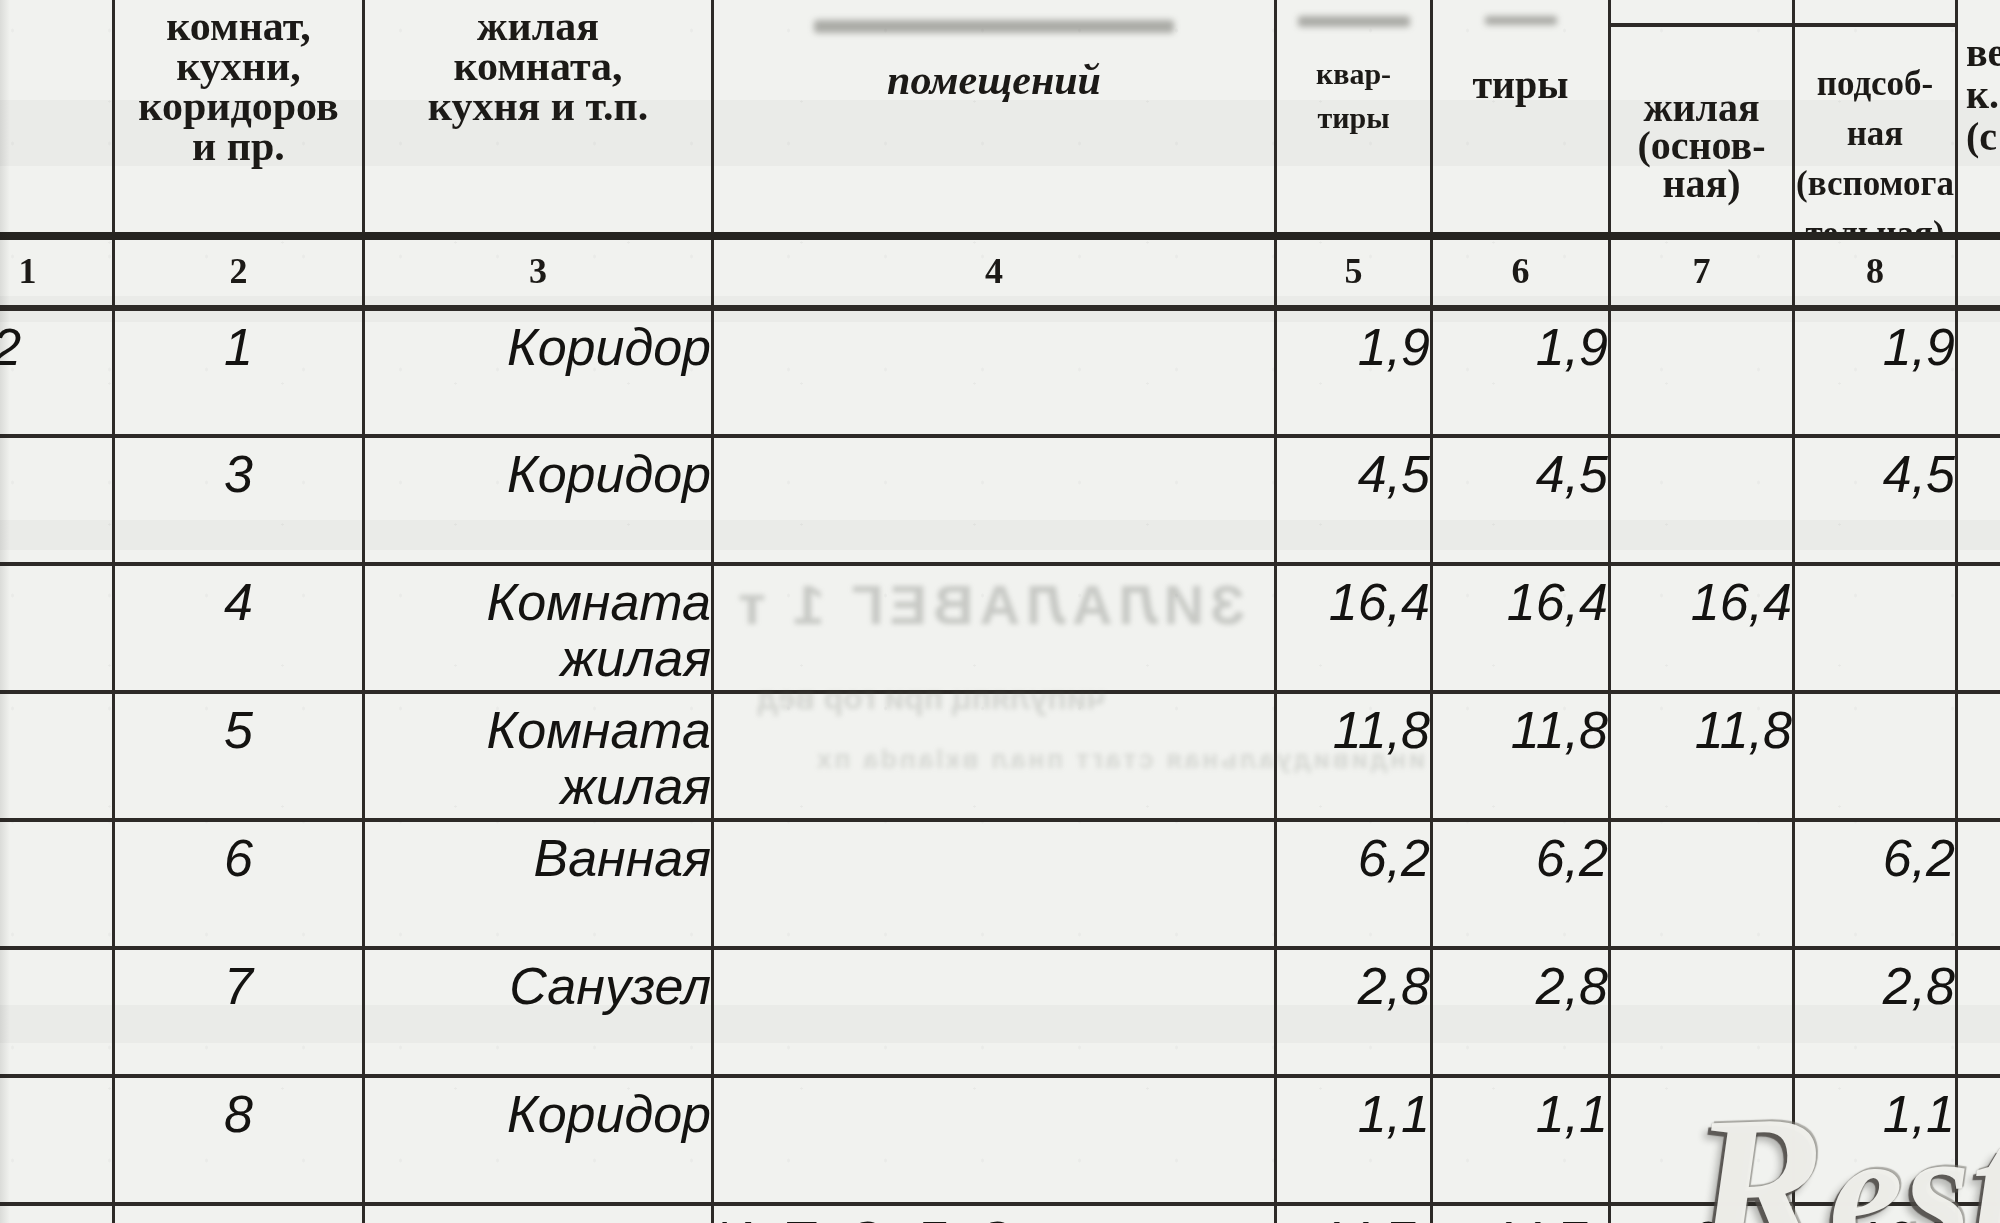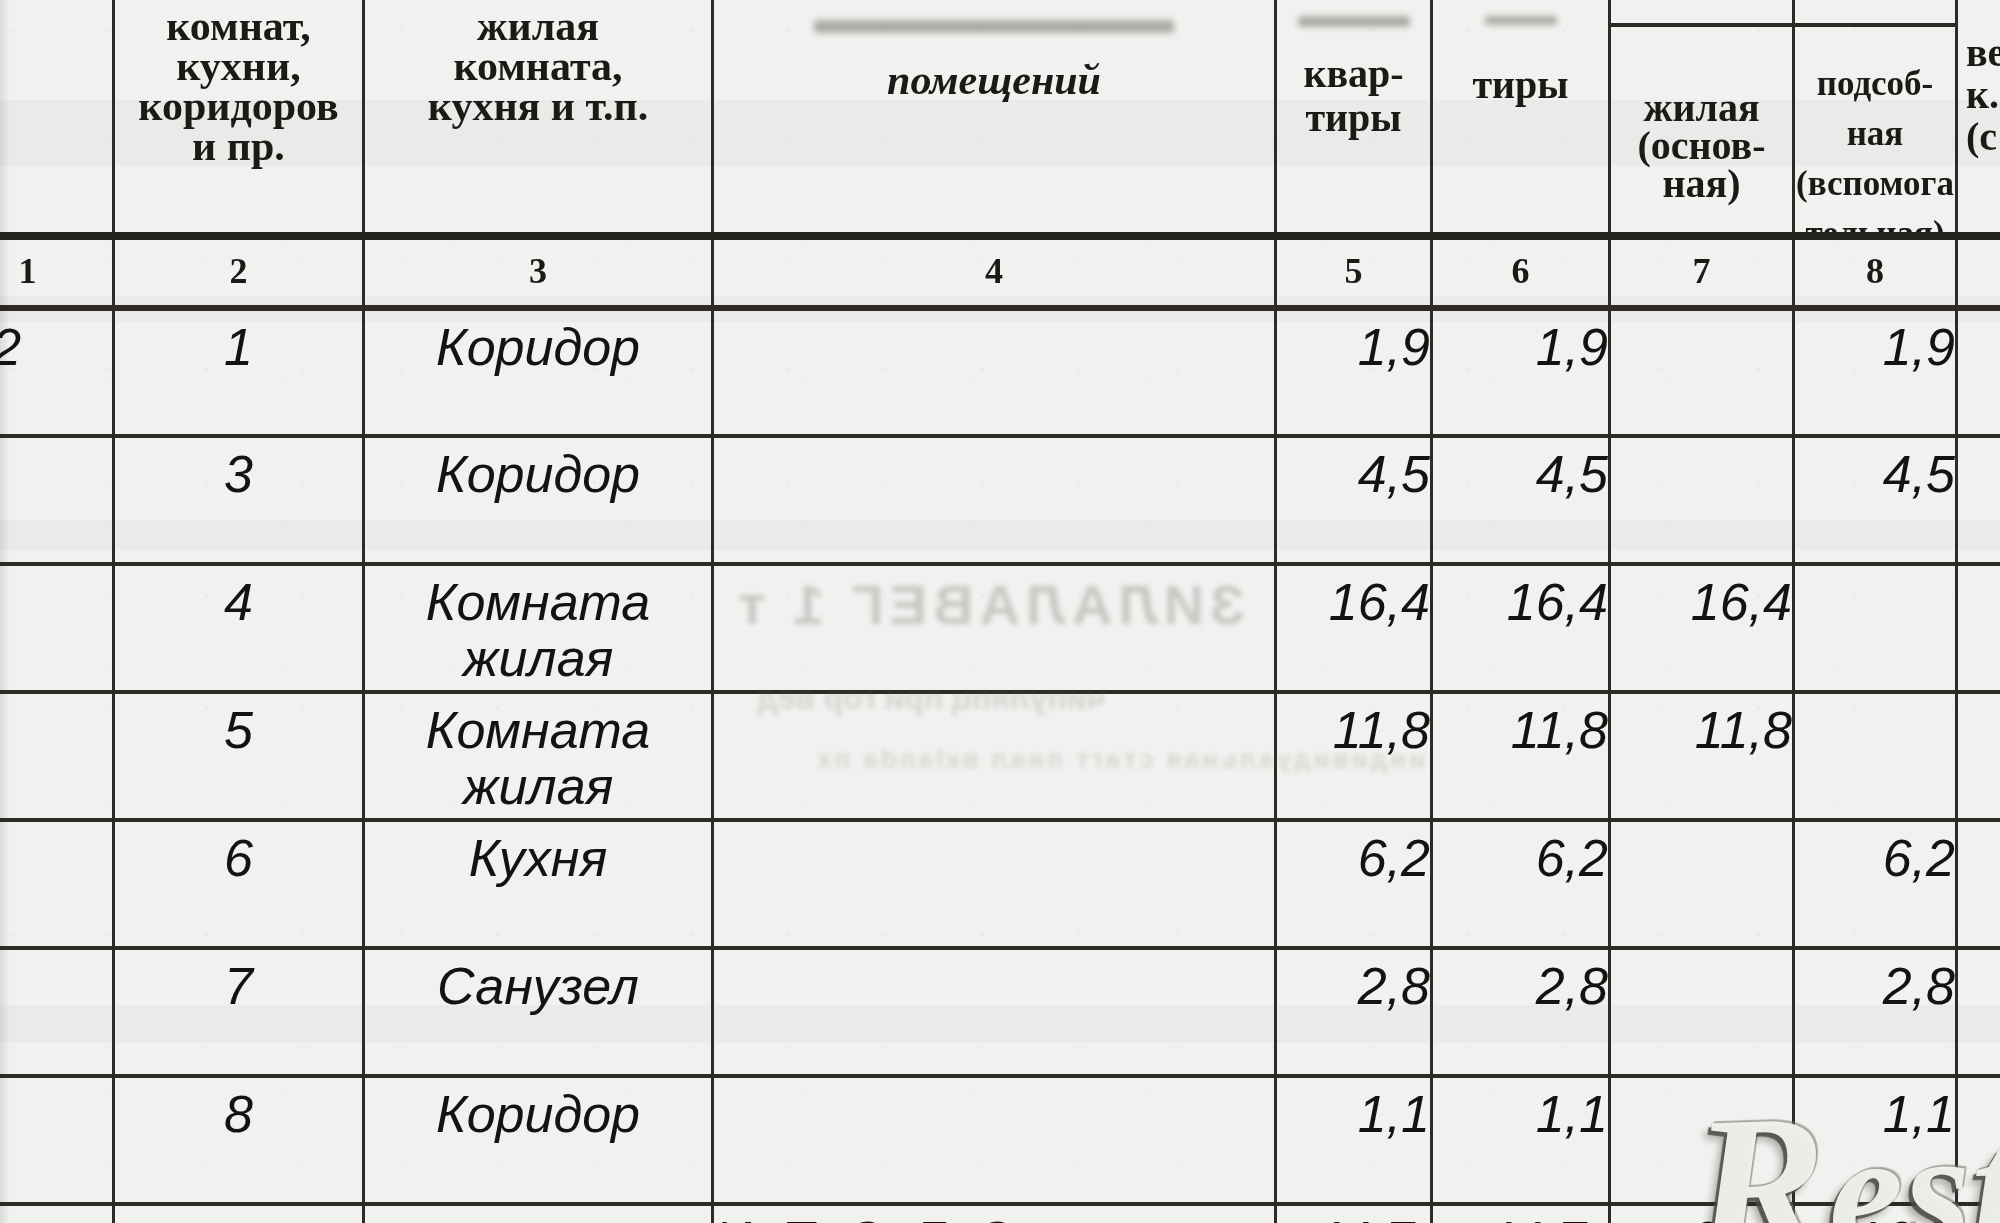--- a/index.html
+++ b/index.html
@@ -19,42 +19,42 @@
     border-collapse:collapse;table-layout:fixed;}
   table.expl td{border-left:3px solid #2d2a27;border-right:3px solid #2d2a27;
     padding:0;vertical-align:top;overflow:hidden;color:#1c1a17;}
 
   tr.hdr{height:330px;}
   tr.hdr td{border-top:none;}
   .hc{text-align:center;font-weight:bold;white-space:pre-line;}
   .hi{font-size:42px;line-height:40px;}
   .hi2,.hi3{margin-top:118px;}
   .hi4{font-size:42px;font-style:italic;}
-  .hi5{font-size:40px;line-height:44px;}
+  .hi5{font-size:30px;line-height:44px;}
   .hi6{font-size:40px;}
   .sm{background:rgba(75,73,66,.42);filter:blur(3px);border-radius:3px;}
   .sm4{margin:132px auto 9px;width:360px;height:13px;}
   .sm5{margin:128px auto 7px;width:112px;height:11px;}
   .sm6{margin:128px auto 18px;width:72px;height:9px;}
   .grp{margin-top:135px;border-top:4px solid #2d2a27;height:191px;box-sizing:border-box;}
   .hi7{padding-top:44px;font-size:40px;line-height:38px;}
   .hi8{padding-top:14px;font-size:35px;line-height:50px;}
   .hi9{margin-top:162px;text-align:left;padding-left:8px;font-size:40px;line-height:42px;}
 
   tr.nums{height:72px;}
   tr.nums td{border-top:8px solid #262420;text-align:center;
     font-weight:bold;font-size:36px;padding-top:10px;}
 
   tr.data{height:128px;}
   tr.data td{border-top:4px solid #2d2a27;font-family:"Liberation Sans",sans-serif;
     font-style:italic;font-size:52px;line-height:56px;padding-top:8px;color:#141311;}
   tr.r1 td{border-top-width:6px;}
   .c1d{padding-left:56px;}
   .c2d{text-align:center;}
-  .c3d{text-align:center;padding-left:16px;white-space:pre-line;}
+  .c3d{text-align:right;padding-left:16px;white-space:pre-line;}
   .c5d{text-align:right;padding-right:30px;}
   .c6d{text-align:right;padding-right:40px;}
   .c7d{text-align:right;padding-right:24px;}
   .c8d{text-align:right;padding-right:14px;}
 
   tr.tot{height:150px;}
   tr.tot td{border-top:4px solid #2d2a27;font-family:"Liberation Sans",sans-serif;
     font-style:italic;font-size:52px;line-height:56px;padding-top:6px;color:#141311;}
   .lab{padding-left:30px;letter-spacing:8px;white-space:nowrap;}
   tr.tot .c5d{padding-right:16px;}
@@ -205,21 +205,21 @@
       <td class="c5d">11,8</td>
       <td class="c6d">11,8</td>
       <td class="c7d">11,8</td>
       <td class="c8d"></td>
       <td></td>
     </tr>
 
     <tr class="data">
       <td class="c1d"></td>
       <td class="c2d">6</td>
-      <td class="c3d">Кухня</td>
+      <td class="c3d">Ванная</td>
       <td></td>
       <td class="c5d">6,2</td>
       <td class="c6d">6,2</td>
       <td class="c7d"></td>
       <td class="c8d">6,2</td>
       <td></td>
     </tr>
 
     <tr class="data">
       <td class="c1d"></td>

